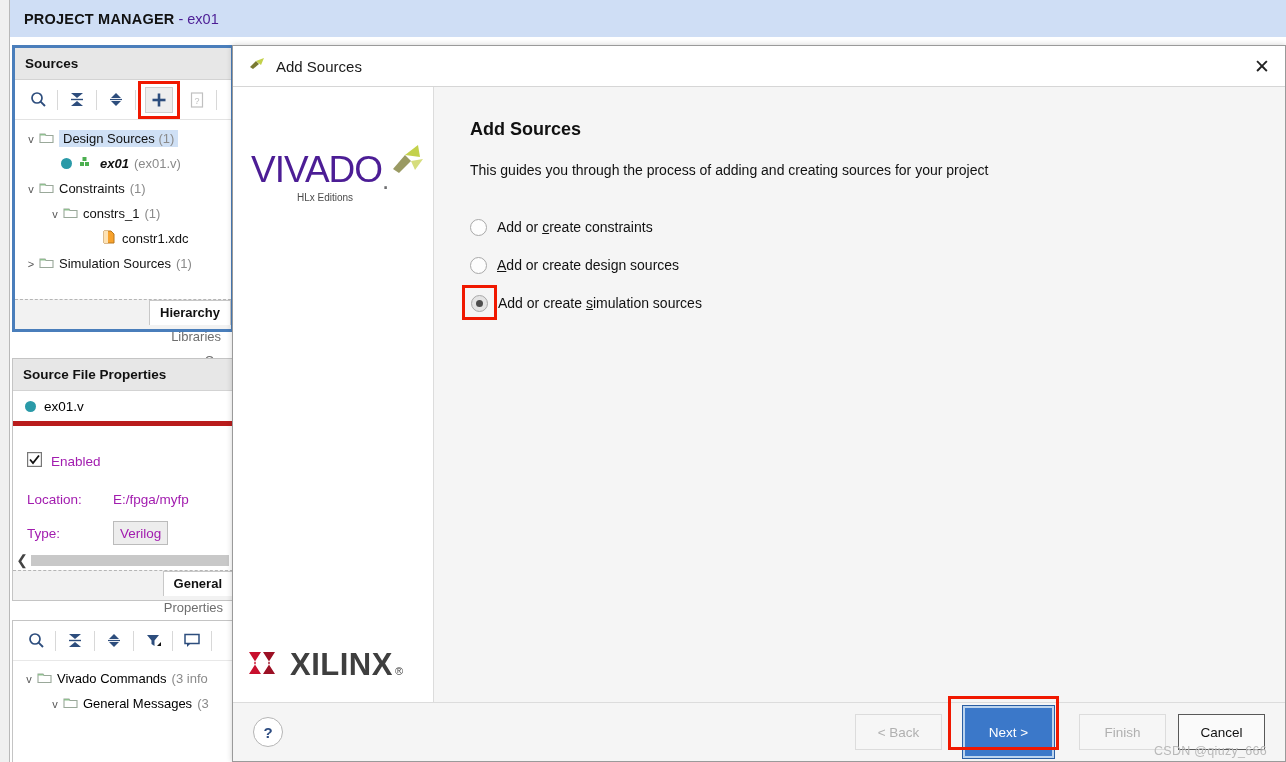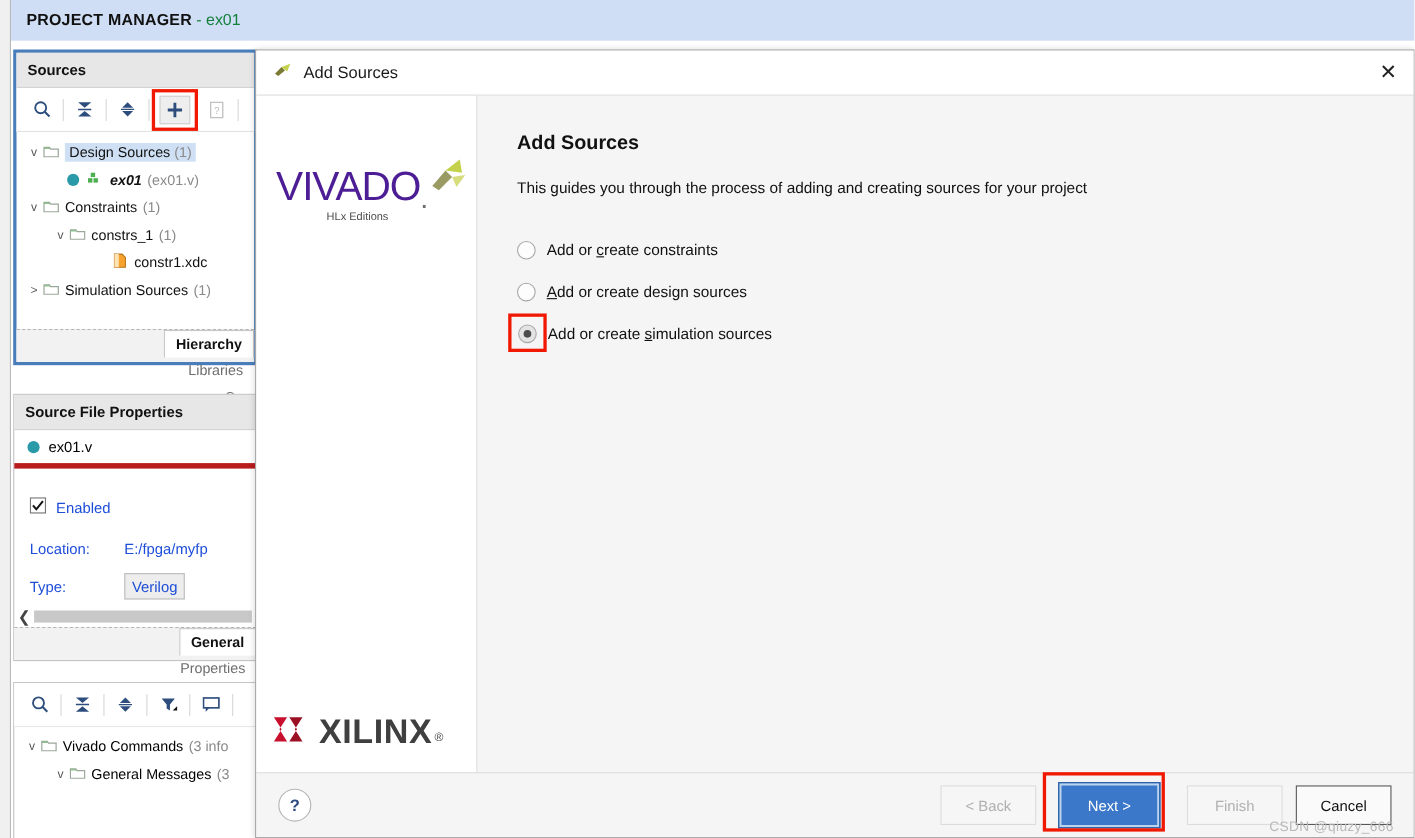--- a/index.html
+++ b/index.html
@@ -11,21 +11,21 @@
     background: #ffffff;
   }
   #root { position: relative; width: 1286px; height: 762px; background:#ffffff; }
 
   
   .ide-titlebar {
     position:absolute; left:10px; top:0; width:1276px; height:37px;
     background:#cfdef5; display:flex; align-items:center; padding-left:14px;
   }
   .ide-titlebar .t-strong { font-weight:bold; font-size:14.5px; color:#111; letter-spacing:0.2px; }
-  .ide-titlebar .t-light  { font-weight:normal; font-size:14.5px; color:#15803d; margin-left:4px; }
+  .ide-titlebar .t-light  { font-weight:normal; font-size:14.5px; color:#4c1d95; margin-left:4px; }
   .left-rail { position:absolute; left:0; top:0; width:10px; height:762px; background:#f0f0f0; border-right:1px solid #b9b9b9;}
 
   
   .panel-sources {
     position:absolute; left:12px; top:45px; width:222px; height:287px;
     border:3px solid #4a7ebb; background:#ffffff;
   }
   .panel-head {
     height:32px; background:#e7e7e7; display:flex; align-items:center;
     padding-left:10px; font-weight:bold; font-size:13.5px; color:#111;
@@ -57,21 +57,21 @@
   .tab { font-size:13px; padding:4px 10px 5px 10px; color:#6e6e6e; cursor:pointer; }
   .tab.active { background:#ffffff; color:#111; font-weight:bold; border:1px solid #c8c8c8; border-bottom:none; }
 
   
   .panel-props {
     position:absolute; left:12px; top:358px; width:222px; height:243px;
     border:1px solid #c4c4c4; background:#ffffff;
   }
   .props-file { height:35px; display:flex; align-items:center; padding-left:12px; font-size:13.5px; border-bottom:5px solid #b91c1c;text-align:right;}
   .dot { width:11px; height:11px; border-radius:50%; background:#2a9aa8; display:inline-block; margin-right:8px; }
-  .props-body { padding:16px 12px 0 14px; font-size:13.5px; color:#1d4ed8; }
+  .props-body { padding:16px 12px 0 14px; font-size:13.5px; color:#a21caf; }
   .prow { display:flex; align-items:center; height:38px; }
   .plabel { width:86px; }
   .pfield { background:#ededed; border:1px solid #bbb; padding:2px 6px; height:24px; line-height:20px; }
   .hscroll { position:absolute; left:0; bottom:30px; height:20px; width:100%; display:flex; align-items:center; }
   .hscroll .arrow { width:18px; text-align:center; color:#444; font-size:14px; }
   .hscroll .bar { flex:1; height:11px; background:#c8c8c8; margin-right:4px; }
 
   
   .panel-console {
     position:absolute; left:12px; top:620px; width:222px; height:142px;
@@ -449,21 +449,21 @@
         </div>
       </div>
     </div>
 
     <div class="dlg-footer">
       <div class="help-circle">?</div>
       <div style="flex:1"></div>
       <div class="btn disabled">&lt; Back</div>
       <div class="next-wrap">
         <div class="redbox" style="left:6px;top:-9px;width:111px;height:54px;"></div>
-        <div class="btn primary" style="min-width:93px;height:42px;margin-left:20px;">Next &gt;</div>
+        <div class="btn primary" style="min-width:93px;height:54px;margin-left:20px;">Next &gt;</div>
       </div>
       <div class="btn disabled" style="margin-left:24px;">Finish</div>
       <div class="btn cancel">Cancel</div>
       <div class="watermark">CSDN @qiuzy_666</div>
     </div>
   </div>
 
 </div>
 
 </body></html>

